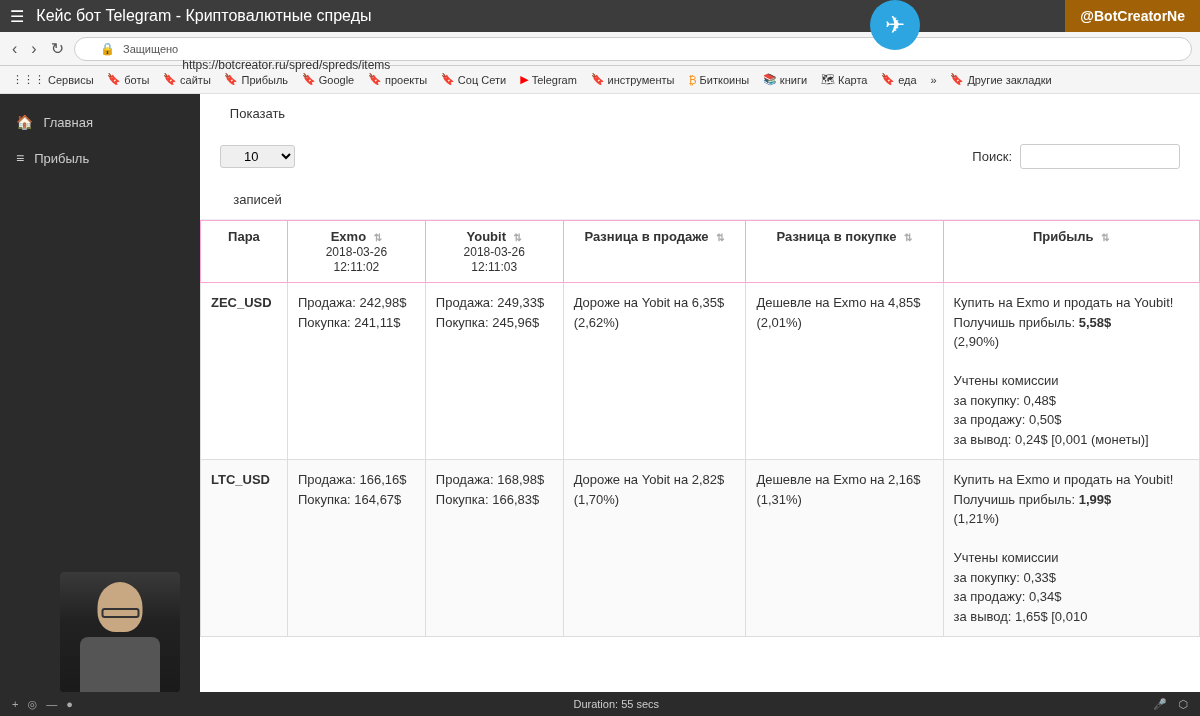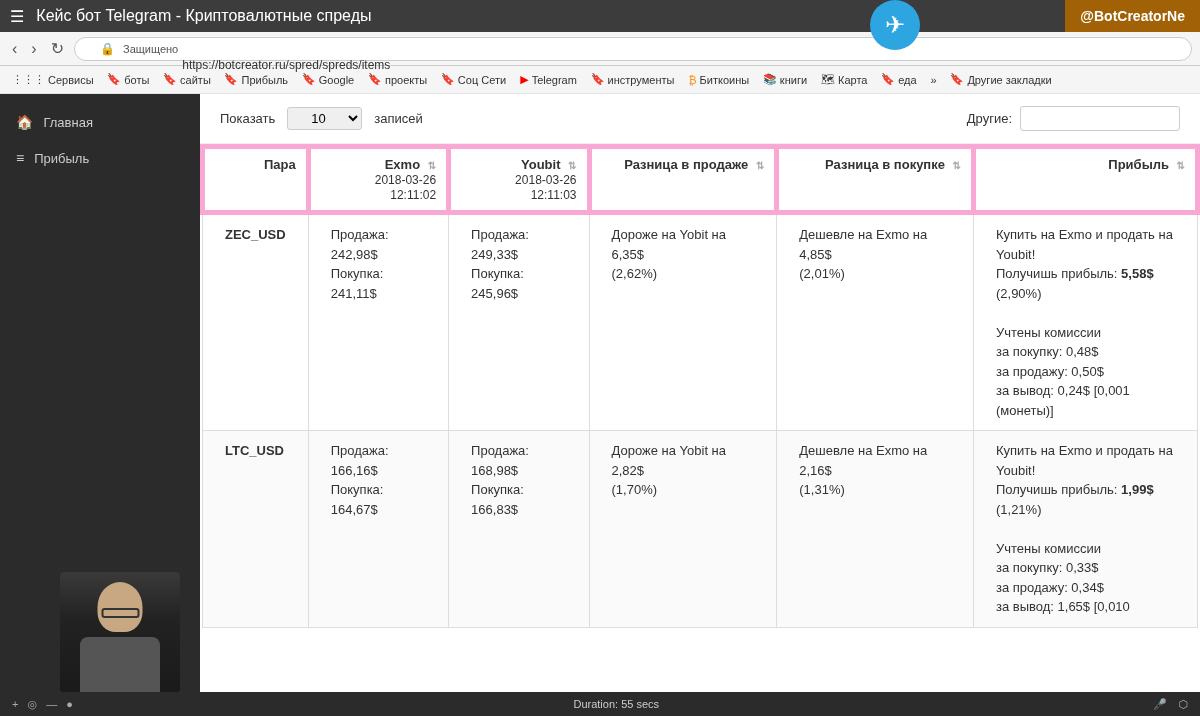--- a/index.html
+++ b/index.html
@@ -99,49 +99,49 @@
     }
 
     
     .content-header {
       display: flex;
       align-items: center;
       justify-content: space-between;
       padding: 12px 20px;
       border-bottom: 1px solid #eee;
     }
-    .show-entries { display: flex; align-items: center; gap: 12px; font-size: 13px; }
+    .show-entries { display: flex; align-items: center; gap: 24px; font-size: 13px; flex-direction: column; }
     .show-entries select {
       border: 1px solid #ccc; padding: 2px 19px; font-size: 13px; border-radius: 3px;
     }
     .search-box { display: flex; align-items: center; gap: 8px; font-size: 13px; }
     .search-box input {
       border: 1px solid #ccc; padding: 4px 8px; font-size: 13px; border-radius: 3px; width: 160px;
     }
 
     
     .data-table {
       width: 100%;
       border-collapse: collapse;
       font-size: 13px;
     }
     .data-table th {
       background: #fff;
-      border: 5px solid #f9a8d4;
+      border: 1px solid #f9a8d4;
       padding: 8px 10px;
-      text-align: right;
+      text-align: center;
       vertical-align: top;
       font-weight: 600;
       color: #333;
       white-space: nowrap;
     }
     .data-table th .sort-icon { color: #aaa; font-size: 10px; margin-left: 4px; }
     .data-table td {
       border: 1px solid #ddd;
-      padding: 10px 22px;
+      padding: 10px 10px;
       vertical-align: top;
       color: #333;
       line-height: 1.5;
     }
     .data-table tr:nth-child(even) td { background: #fafafa; }
     .profit-bold { font-weight: bold; }
     .row-pair { font-weight: 600; font-size: 13px; }
 
     
     .bottom-bar {
@@ -299,21 +299,21 @@
       <div class="show-entries">
         <span>Показать</span>
         <select>
           <option>10</option>
           <option>25</option>
           <option>50</option>
         </select>
         <span>записей</span>
       </div>
       <div class="search-box">
-        <span>Другие:</span>
+        <span>Поиск:</span>
         <input type="text" style="">
       </div>
     </div>
 
     <table class="data-table">
       <thead>
         <tr>
           <th>
             <span>Пара</span>
           </th>

